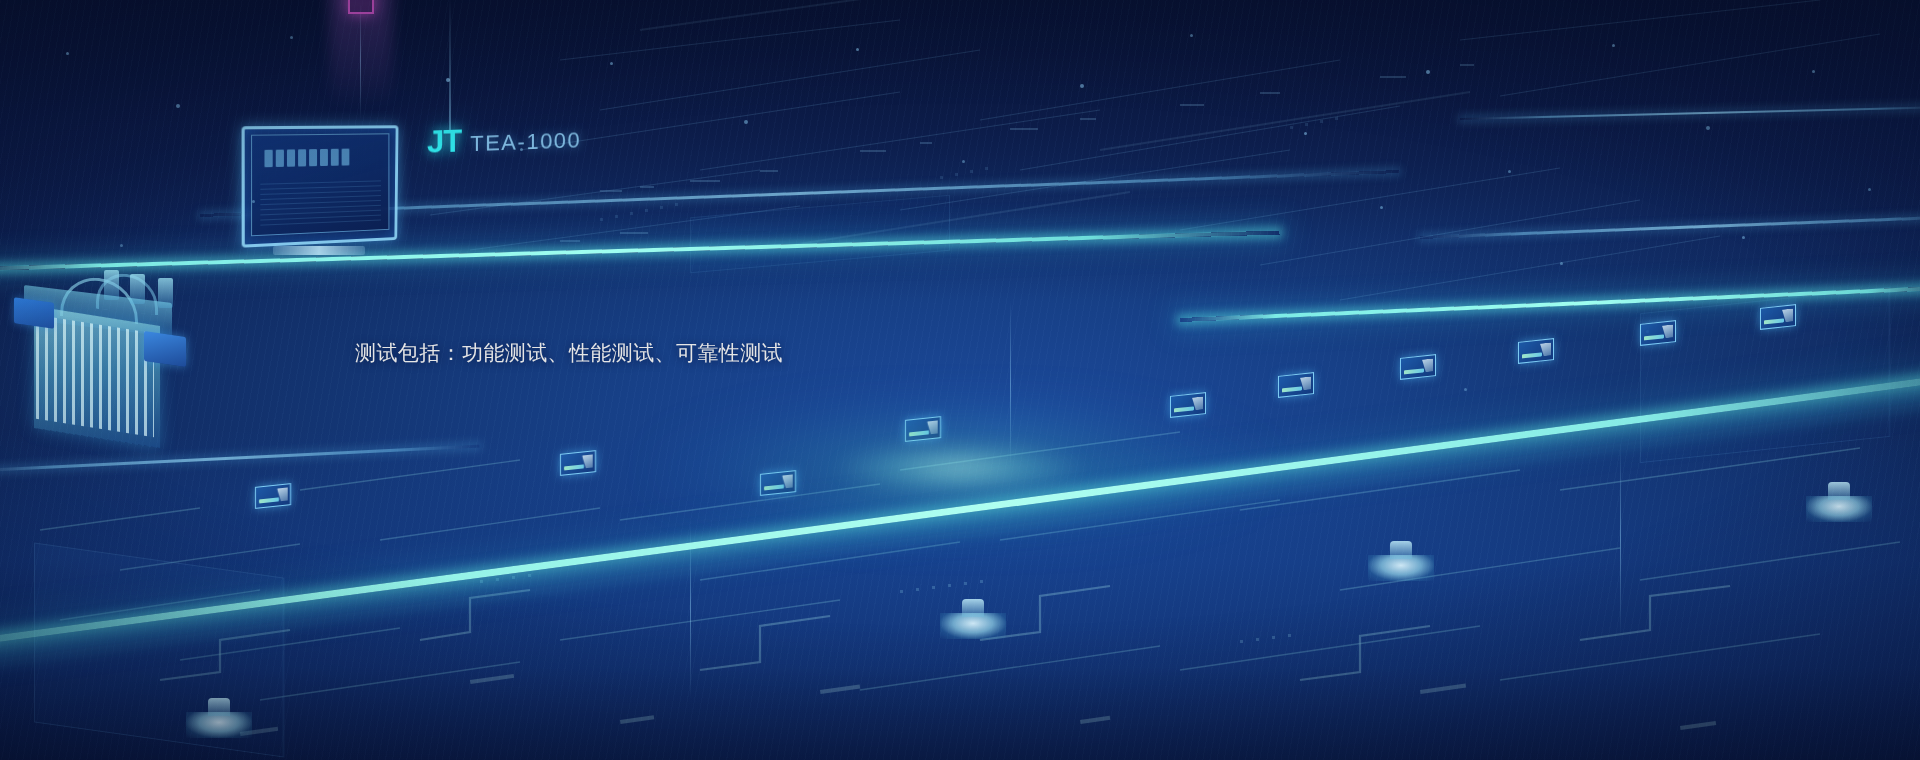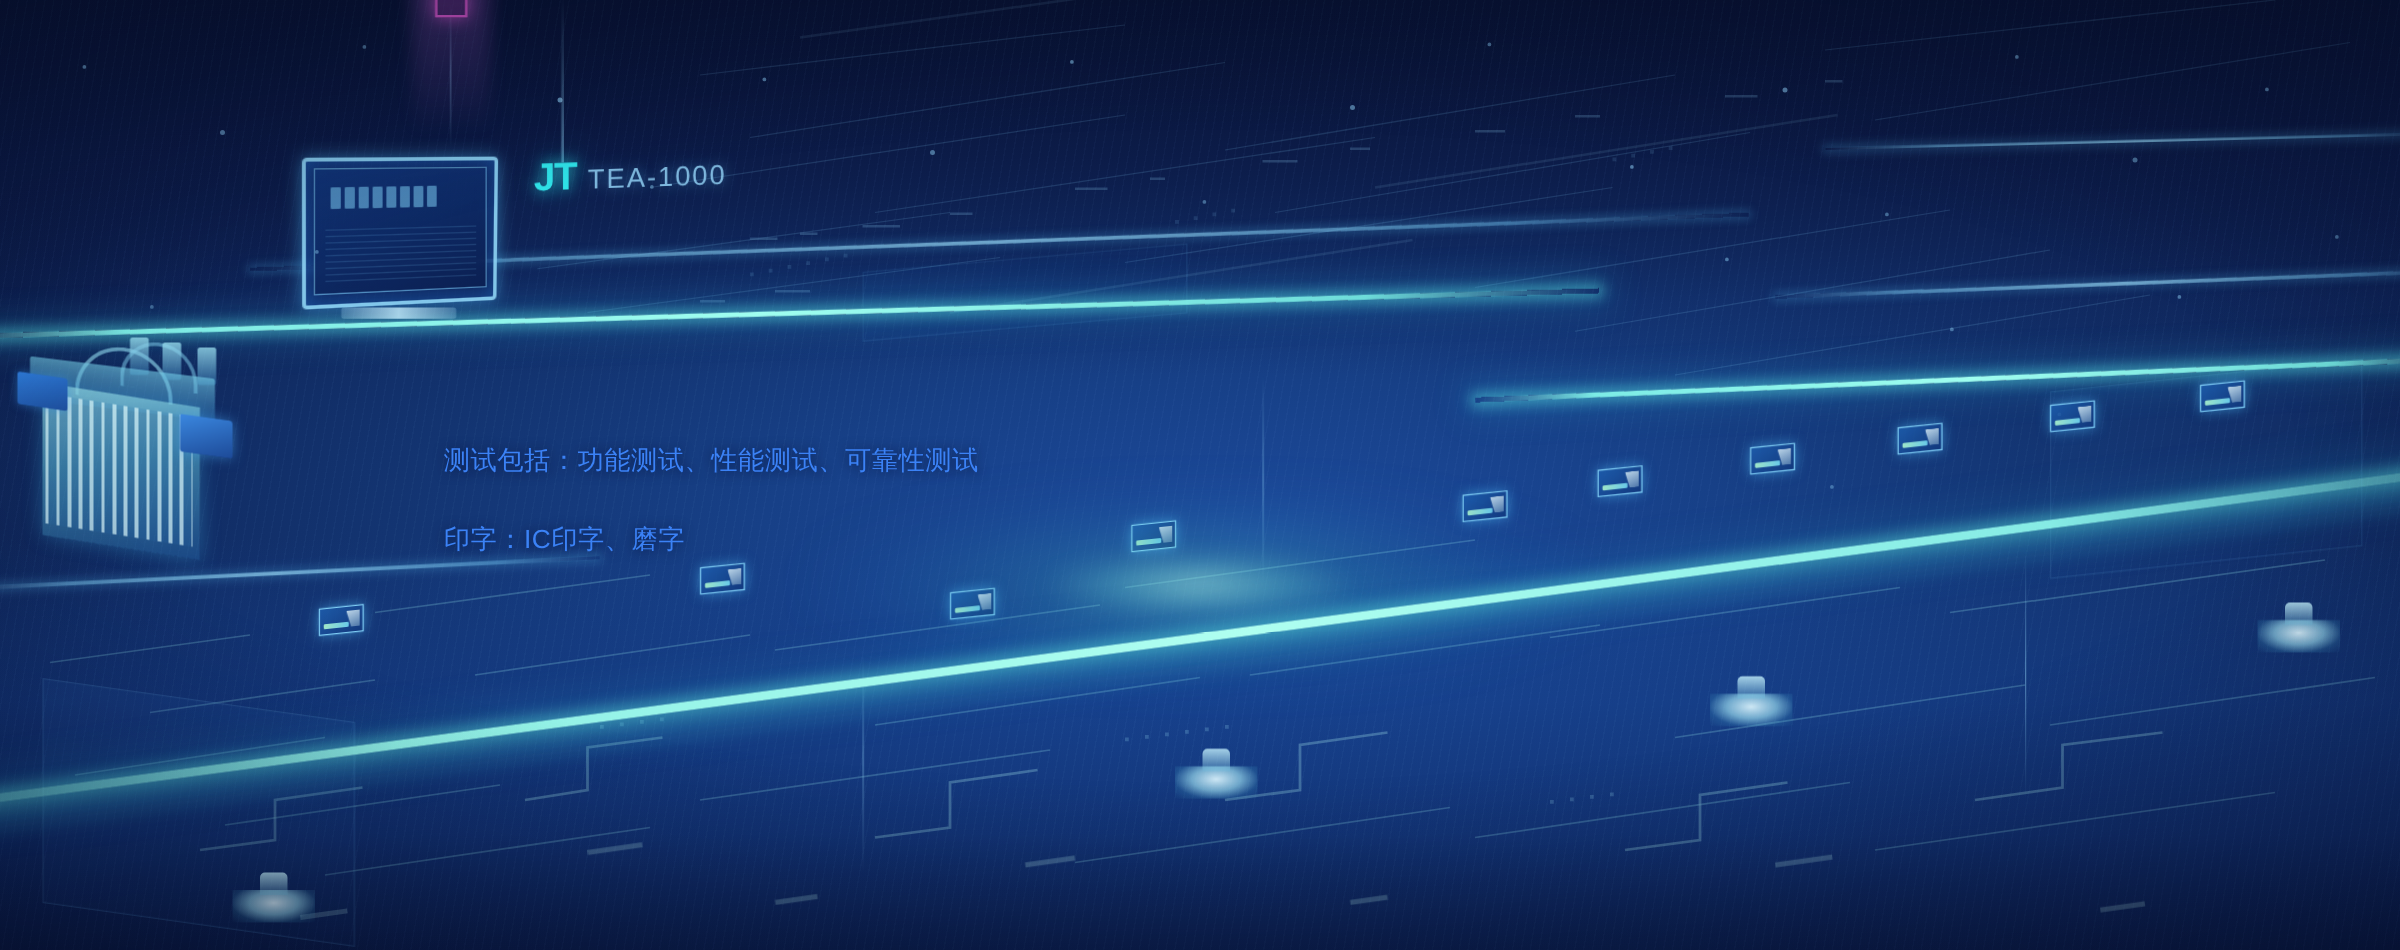--- a/index.html
+++ b/index.html
@@ -237,22 +237,22 @@
     text-shadow:0 2px 16px rgba(10,30,80,.95), 0 0 36px rgba(40,110,200,.55);
   }
   .sublist{
     margin:38px 0 0 0;
     font-size:21px;line-height:1;color:#ffffff;font-weight:400;
     letter-spacing:.4px;white-space:nowrap;
     text-shadow:0 1px 9px rgba(8,24,70,.95);
   }
   .sublist .pkg{margin-left:22px;}
   .subline{
-    margin:42px 0 0 0;
-    font-size:21px;line-height:1;color:#3b82f6;font-weight:400;letter-spacing:.4px;
+    margin:26px 0 0 0;
+    font-size:21px;line-height:1;color:#e5e5e5;font-weight:400;letter-spacing:.4px;
     text-shadow:0 1px 9px rgba(8,24,70,.95);
   }
 </style>
 </head>
 <body>
 
 <div class="stage">
 
   <div class="bg-base"></div>
   <div class="bg-topdark"></div>
@@ -467,16 +467,15 @@
   <div class="foot" style="left:940px;top:613px"></div>
   <div class="foot" style="left:1368px;top:555px"></div>
   <div class="foot" style="left:1806px;top:496px"></div>
 
   <div class="bg-vign"></div>
 
   <div class="copy">
 
 
     <p class="subline">测试包括：功能测试、性能测试、可靠性测试</p>
-    <p class="subline">印字：IC印字、磨字</p>
   </div>
 
 </div>
 
 </body></html>

